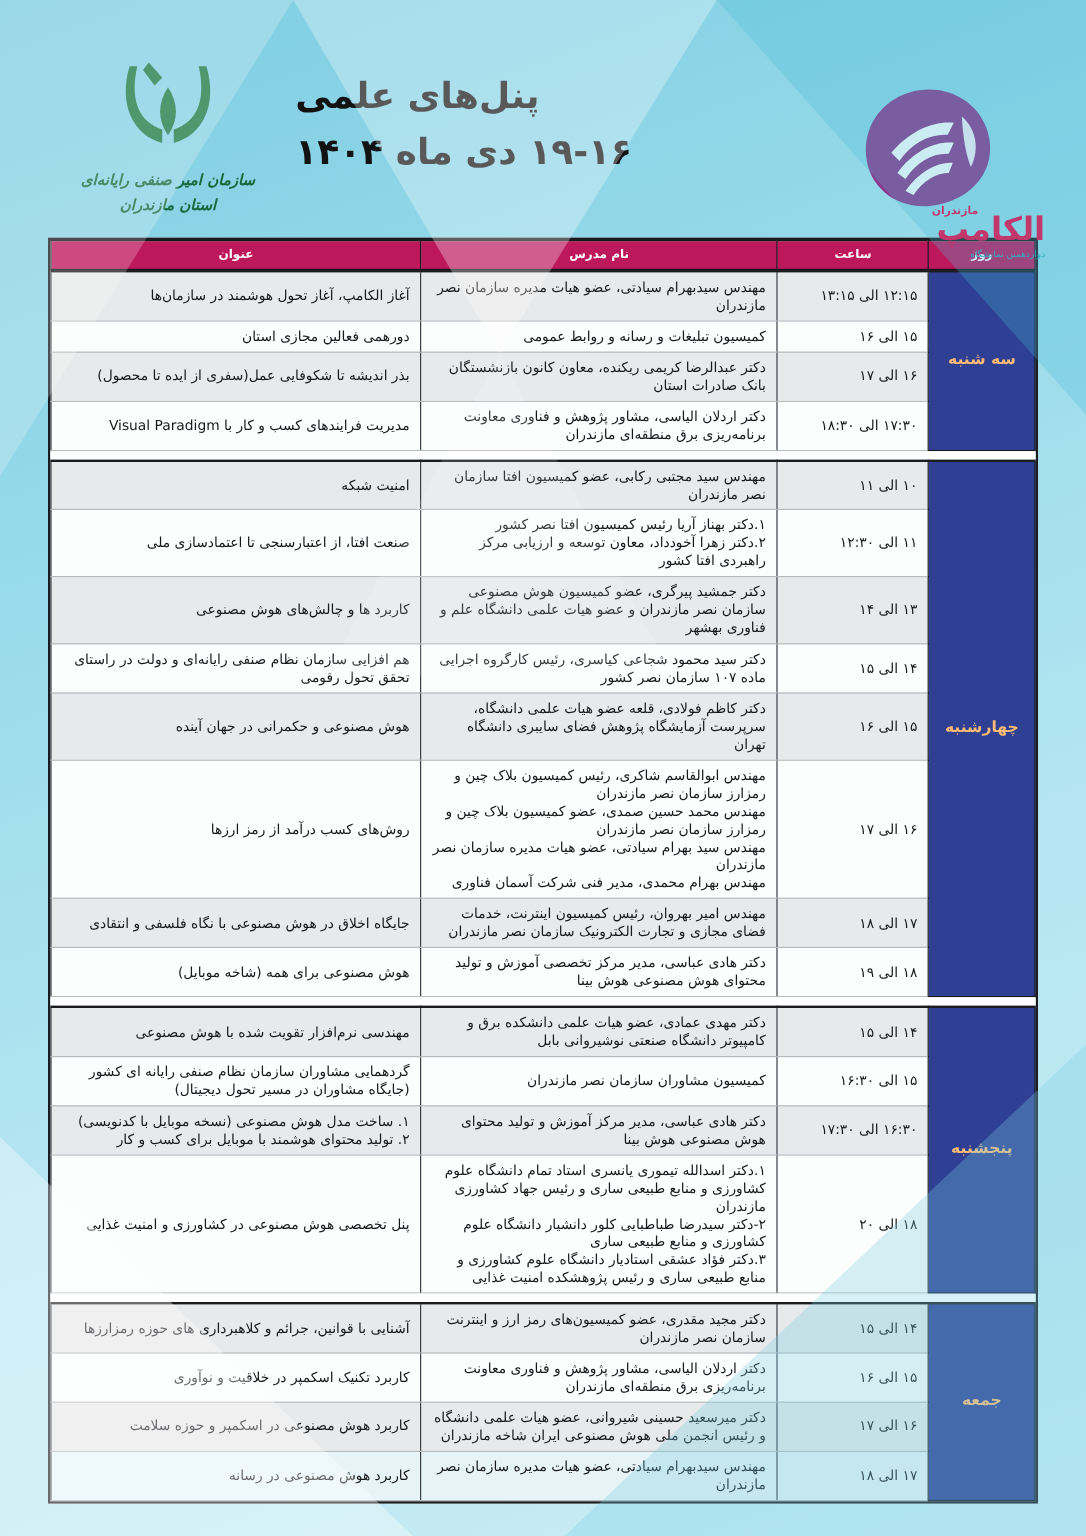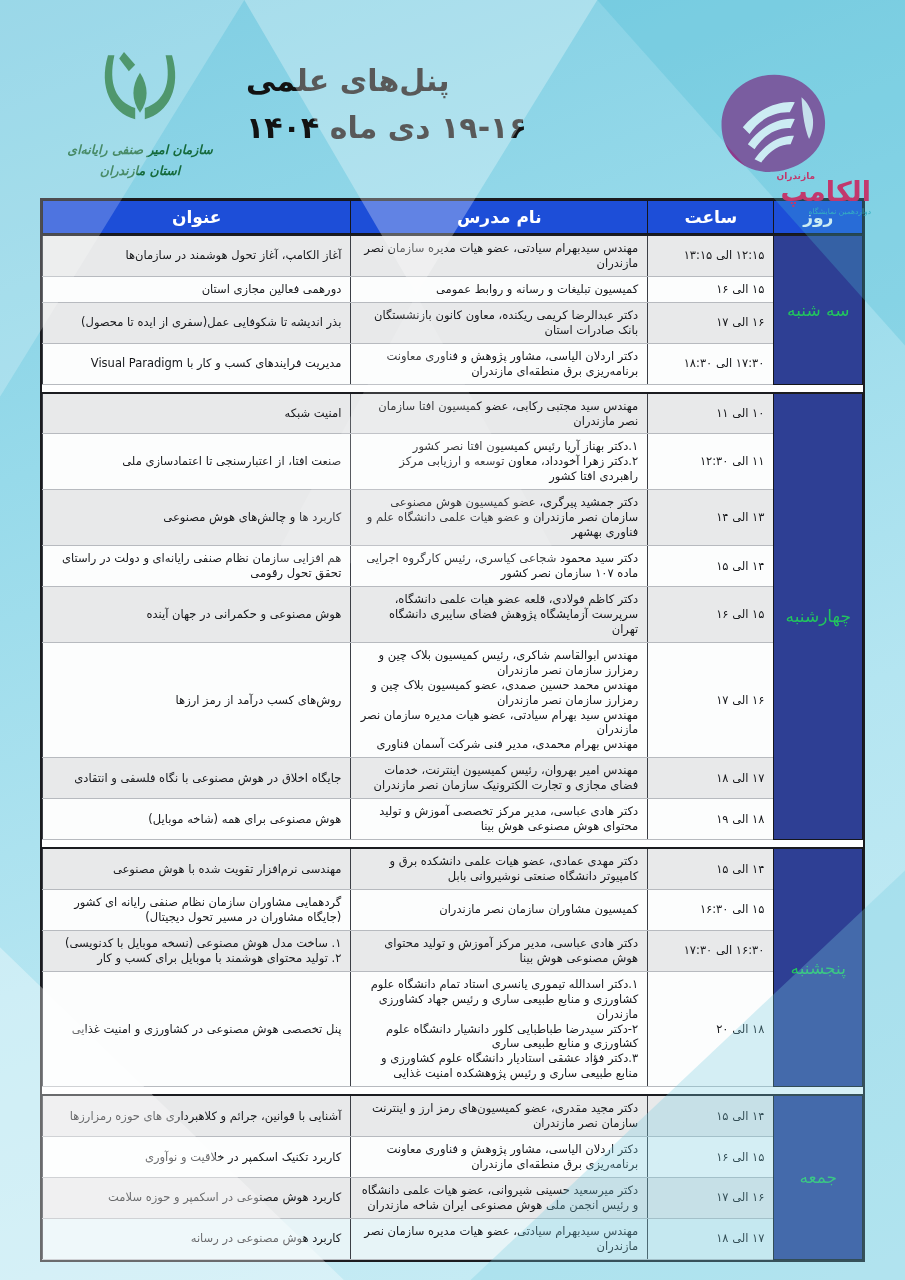--- a/index.html
+++ b/index.html
@@ -34,31 +34,31 @@
   .wordmark .tagline{display:block;color:#35aec2;font-size:7.5px;margin-top:2px;letter-spacing:1px;}
 
   
   .schedule{margin:0 40px;background:#ffffff;border:2px solid #1b1c20;}
   table{width:100%;border-collapse:collapse;table-layout:fixed;}
   col.c-day{width:10.8%;} col.c-time{width:15.4%;} col.c-instr{width:36.2%;} col.c-title{width:37.6%;}
   .grp{border-top:2px solid #1b1c20;}
   .grp-gap{height:7px;background:#ffffff;}
   th,td{box-sizing:border-box;}
   th{
-    background:#1d4ed8;color:#fff;font-size:17px;font-weight:bold;
+    background:#be185d;color:#fff;font-size:10px;font-weight:bold;
     padding:6px 4px;border:1.5px solid #15161c;
   }
   td{
     font-size:11.5px;color:#17181b;line-height:1.3;
     border-top:1px solid #b7babf;border-bottom:1px solid #b7babf;
     border-left:1.3px solid #3c3f46;border-right:1.3px solid #3c3f46;
     padding:5px 9px;vertical-align:middle;
   }
   td.day{
-    background:#2e3f94;color:#22c55e;font-weight:normal;font-size:17px;text-align:center;
+    background:#2e3f94;color:#fdba74;font-weight:bold;font-size:13px;text-align:center;
     border:1.5px solid #15161c;
   }
   td.time{text-align:right;white-space:nowrap;font-size:11.5px;}
   td.instr,td.ttl{text-align:right;white-space:pre-line;}
   .grp tr:nth-child(odd) td.time,.grp tr:nth-child(odd) td.instr,.grp tr:nth-child(odd) td.ttl{background:#e8e9ea;}
   .grp tr:nth-child(even) td.time,.grp tr:nth-child(even) td.instr,.grp tr:nth-child(even) td.ttl{background:#fcfdfd;}
   .grp tr.tint td.time,.grp tr.tint td.instr,.grp tr.tint td.ttl{background:#e7f4f7;}
 </style>
 </head>
 <body>

